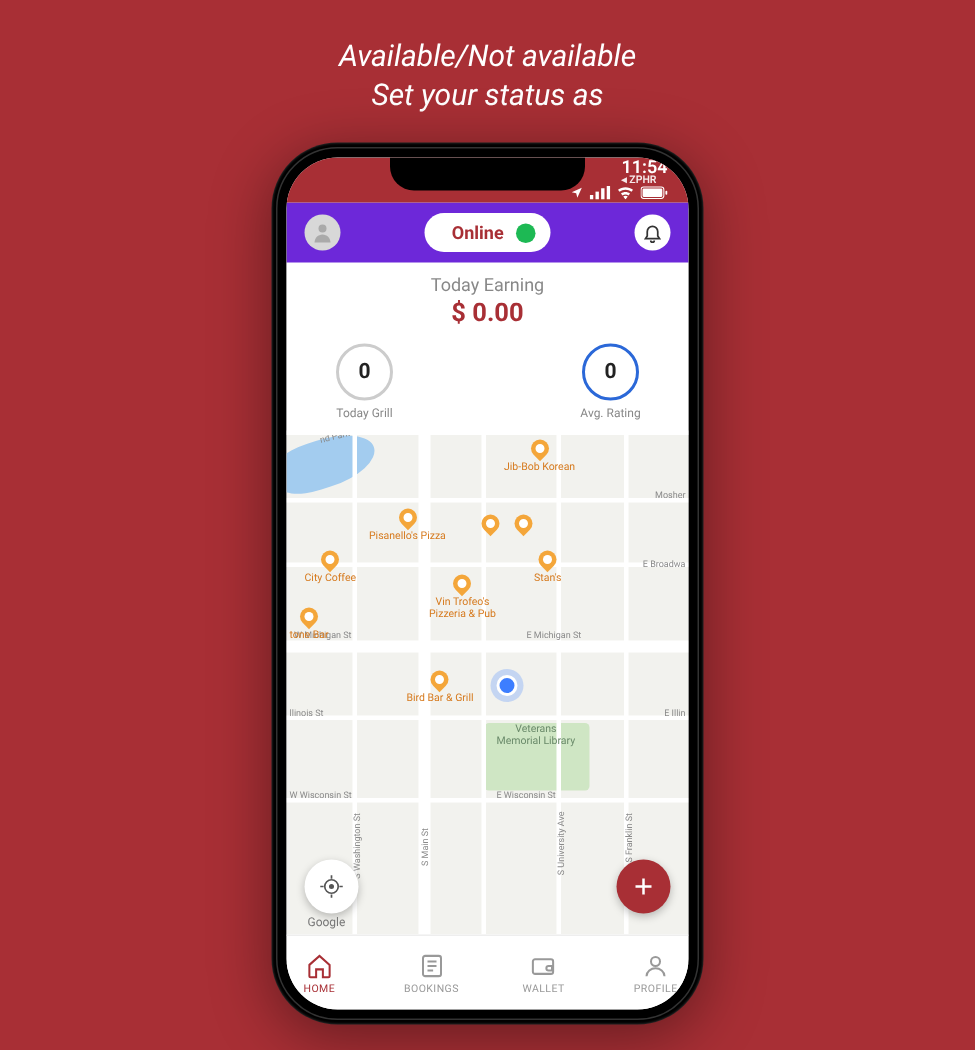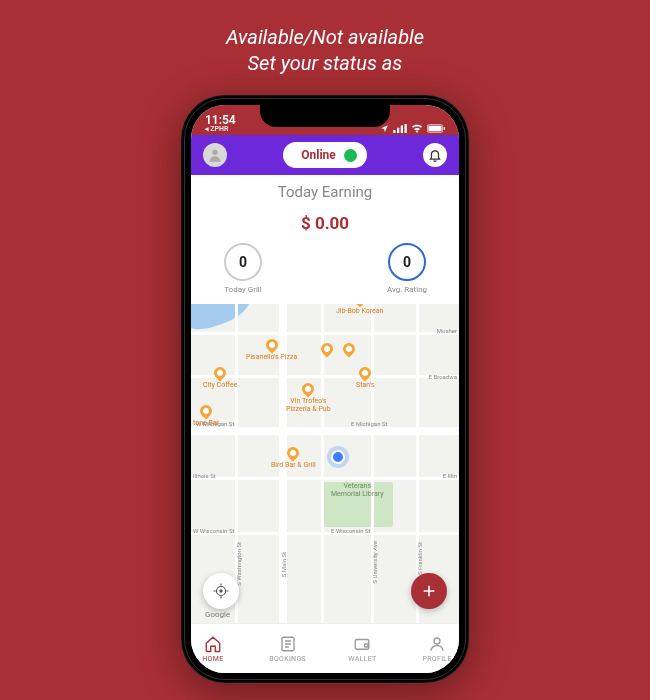--- a/index.html
+++ b/index.html
@@ -69,20 +69,21 @@
     height: 30px;
     background: #a82f35;
     color: #fff;
     font-size: 10px;
     font-weight: 600;
     display: flex;
     justify-content: space-between;
     align-items: flex-end;
     padding: 0 14px 2px;
     z-index: 10;
+    flex-direction: column;
   }
   .status-left { display:flex; flex-direction:column; line-height:1; }
   .status-time { font-size: 12px; }
   .status-back { font-size: 7px; opacity:0.9; }
   .status-right { display:flex; gap:4px; align-items:center; }
   .app-header {
     position: absolute;
     top: 30px;
     left: 0;
     right: 0;
@@ -125,22 +126,22 @@
   }
   .earning-card {
     position: absolute;
     top: 70px;
     left: 0; right: 0;
     background: #fff;
     padding: 8px 0 10px;
     text-align: center;
     z-index: 4;
   }
-  .earning-label { font-size: 15px; color: #888; }
-  .earning-amount { font-size: 17px; font-weight: 700; color: #a82f35; margin-top: 12px; }
+  .earning-label { font-size: 12px; color: #888; }
+  .earning-amount { font-size: 17px; font-weight: 700; color: #a82f35; margin-top: 2px; }
   .metrics {
     display: flex;
     justify-content: center;
     gap: 60px;
     margin-top: 10px;
   }
   .metric { text-align: center; flex:1; }
   .metric-circle {
     width: 38px; height: 38px;
     border-radius: 50%;

